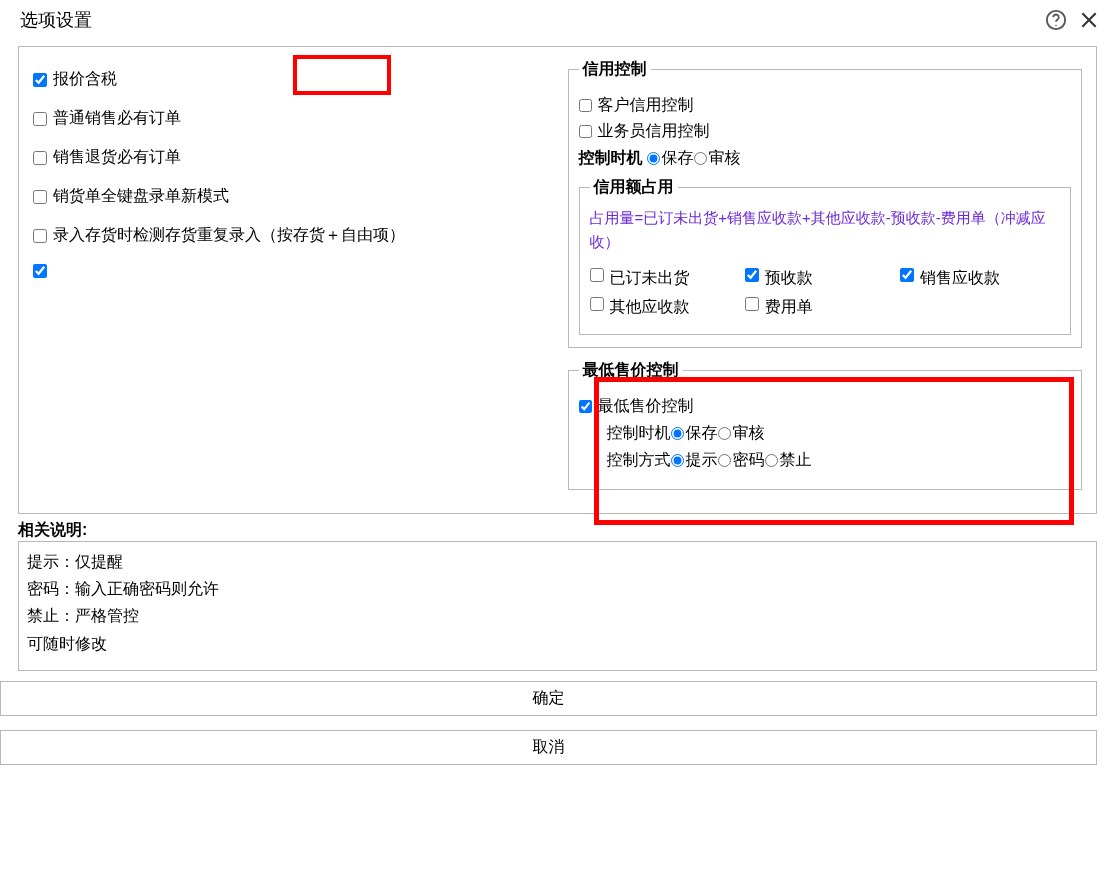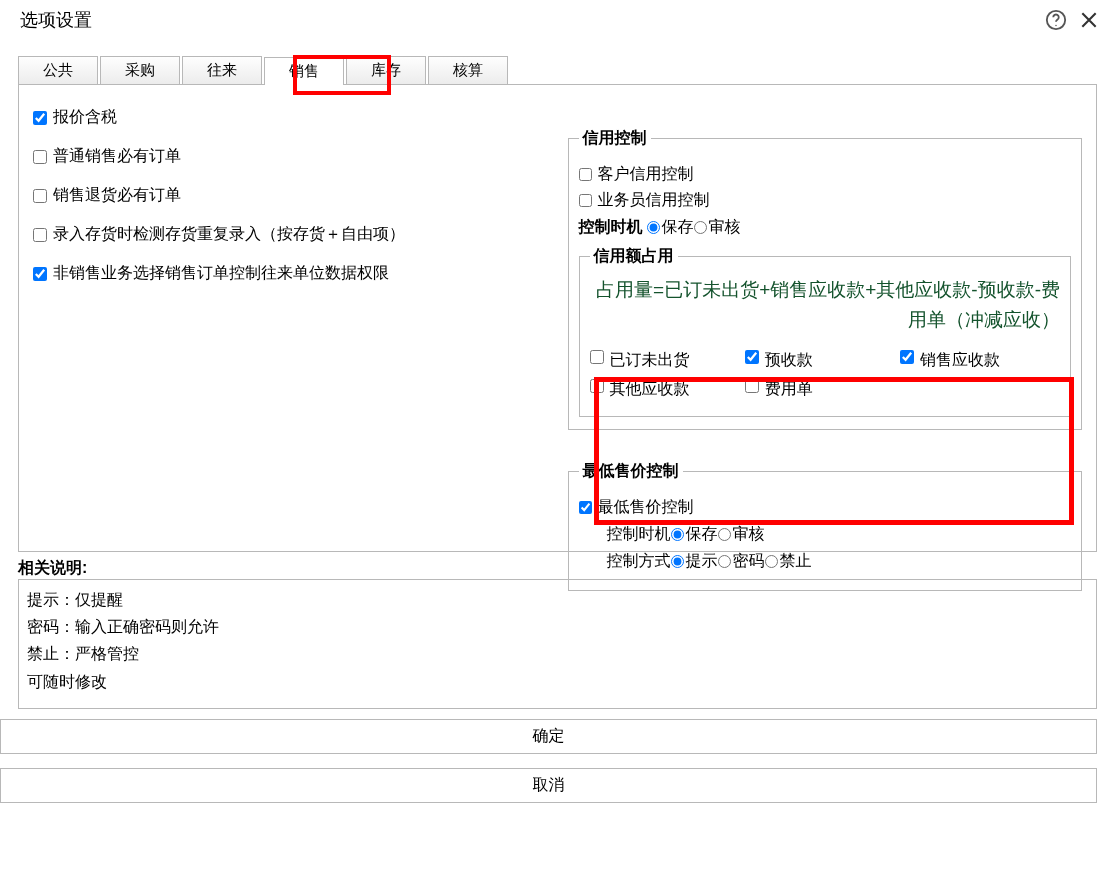--- a/index.html
+++ b/index.html
@@ -60,37 +60,36 @@
     display: flex;
     align-items: center;
     margin: 10px 0 18px 0;
     font-size: 16px;
   }
   .chk-row input, .chk-inline input { margin-right: 6px; width:14px; height:14px; }
   fieldset.group {
     border: 1px solid #b8b8b8;
     padding: 10px 10px 12px 10px;
     margin-bottom: 12px;
-    margin-top: 31px;
   }
   fieldset.group legend {
     font-size: 16px;
     font-weight: bold;
     padding: 0 4px;
   }
   .inner-fieldset {
     border: 1px solid #b8b8b8;
     padding: 8px 10px 12px 10px;
     margin-top: 8px;
   }
   .inner-fieldset legend { font-size: 16px; font-weight: bold; padding: 0 4px; }
   .inline-row { display:flex; align-items:center; font-size:16px; margin:6px 0; }
   .inline-row .lbl { font-weight: bold; margin-right: 4px; }
   .radio { margin: 0 2px 0 0; }
-  .red-note { color: #14532d; text-align: right; font-size: 19px; line-height: 1.6; margin-bottom: 10px; }
+  .red-note { color: #6d28d9; text-align: left; font-size: 15px; line-height: 1.6; margin-bottom: 10px; }
   .credit-checks { display:flex; flex-wrap:wrap; }
   .credit-checks .chk-inline { width: 33%; display:flex; align-items:flex-start; font-size:16px; margin:4px 0; }
   .credit-checks .chk-inline:nth-child(4),
   .credit-checks .chk-inline:nth-child(5) { width:33%; }
   .highlight-box {
     position: absolute;
     border: 5px solid #f00;
     pointer-events: none;
   }
   .desc-label { font-size: 16px; font-weight: bold; margin-top: 6px; }
@@ -137,50 +136,45 @@
     <span class="icon-btn">
       <svg width="20" height="20" viewBox="0 0 24 24" stroke="#333" stroke-width="2.5">
           <path d="M4 4 L20 20 M20 4 L4 20"></path>
         </svg>
     </span>
   </div>
 </div>
 
 <div class="content-wrap">
 
-  <div class="tabs">
-    <div class="tab">公共</div>
-    <div class="tab">采购</div>
-    <div class="tab">往来</div>
-    <div class="tab active">销售</div>
-    <div class="tab">库存</div>
-    <div class="tab">核算</div>
-  </div>
 
   <div class="panel">
     <div class="left-col">
       <label class="chk-row">
           <input type="checkbox" checked="" style="">
           <span>报价含税</span>
         </label>
       <label class="chk-row">
           <input type="checkbox" style="">
           <span>普通销售必有订单</span>
         </label>
       <label class="chk-row">
           <input type="checkbox" style="">
           <span>销售退货必有订单</span>
         </label>
       <label class="chk-row">
           <input type="checkbox" style="">
+          <span>销货单全键盘录单新模式</span>
+        </label>
+      <label class="chk-row">
+          <input type="checkbox" style="">
           <span>录入存货时检测存货重复录入（按存货＋自由项）</span>
         </label>
       <label class="chk-row">
           <input type="checkbox" checked="" style="">
-          <span>非销售业务选择销售订单控制往来单位数据权限</span>
         </label>
     </div>
 
     <div class="right-col">
 
       <fieldset class="group">
         <legend>信用控制</legend>
         <label class="chk-inline-simple">
             <input type="checkbox" style="">
             <span>客户信用控制</span>

